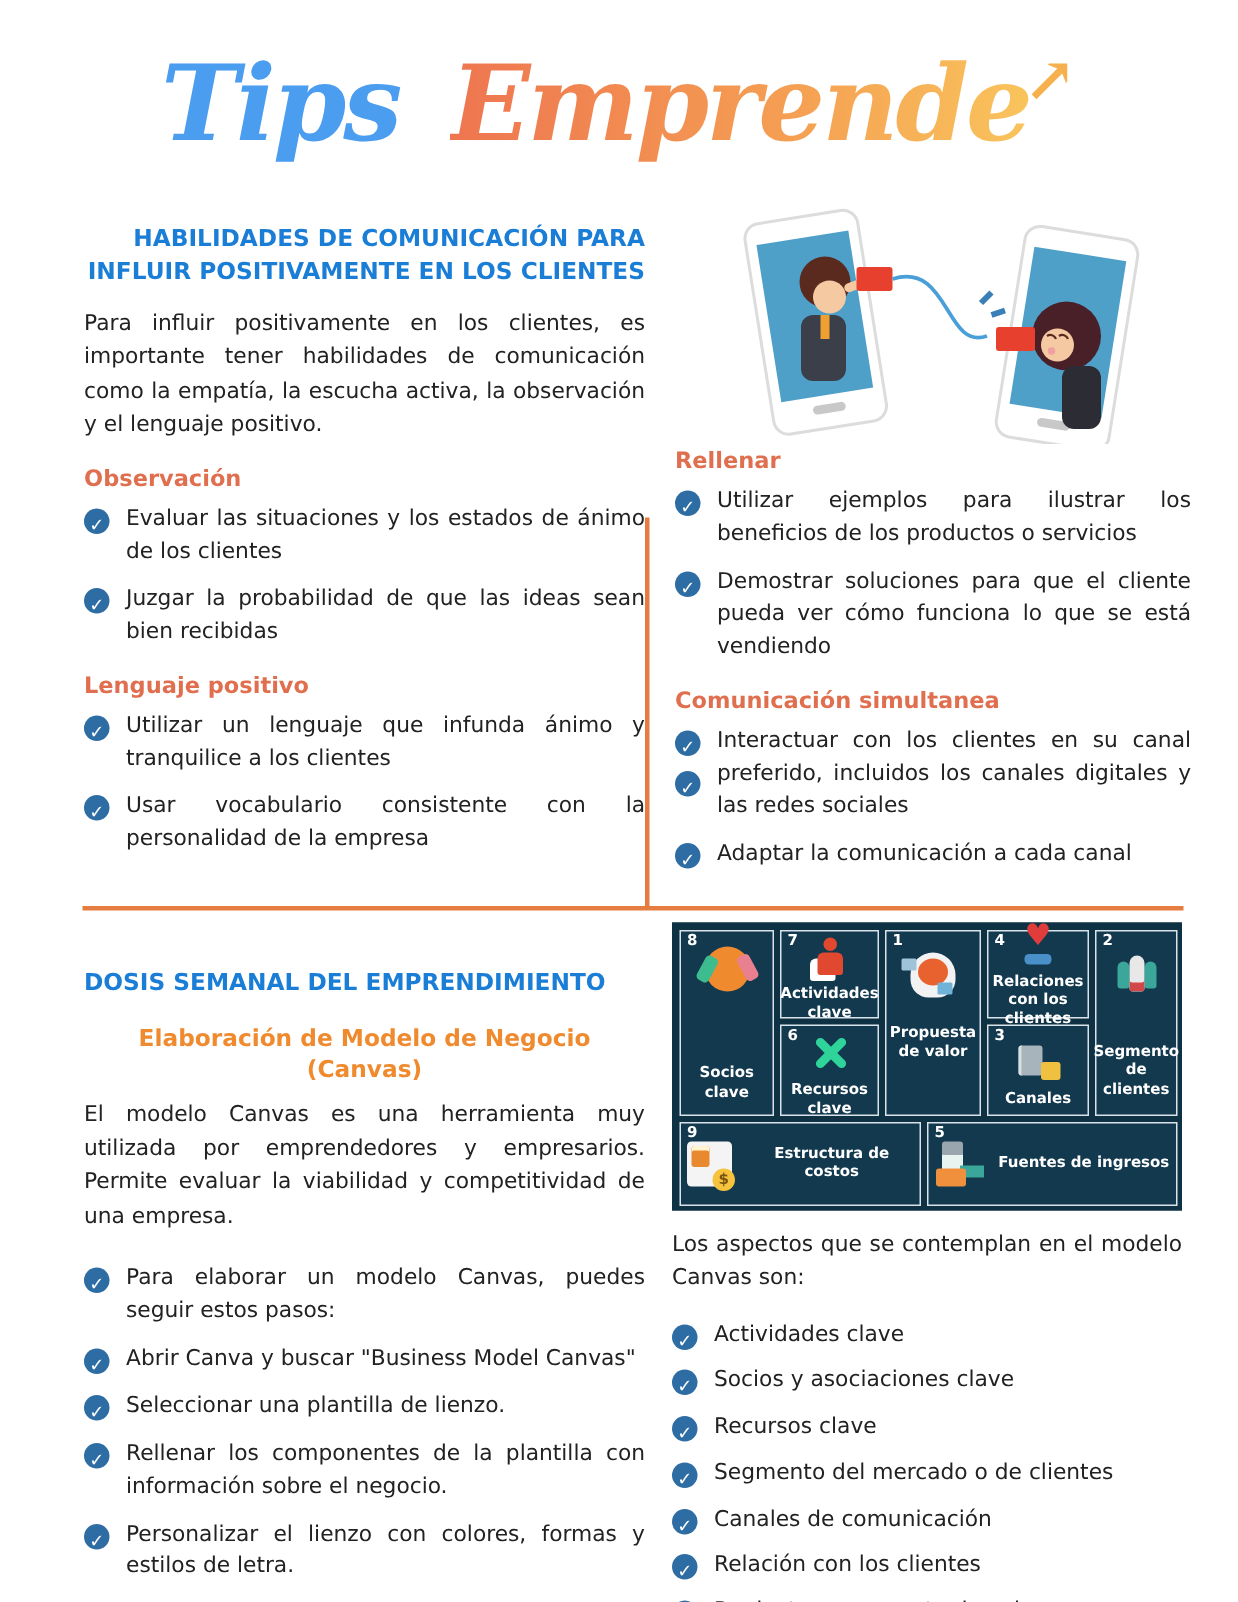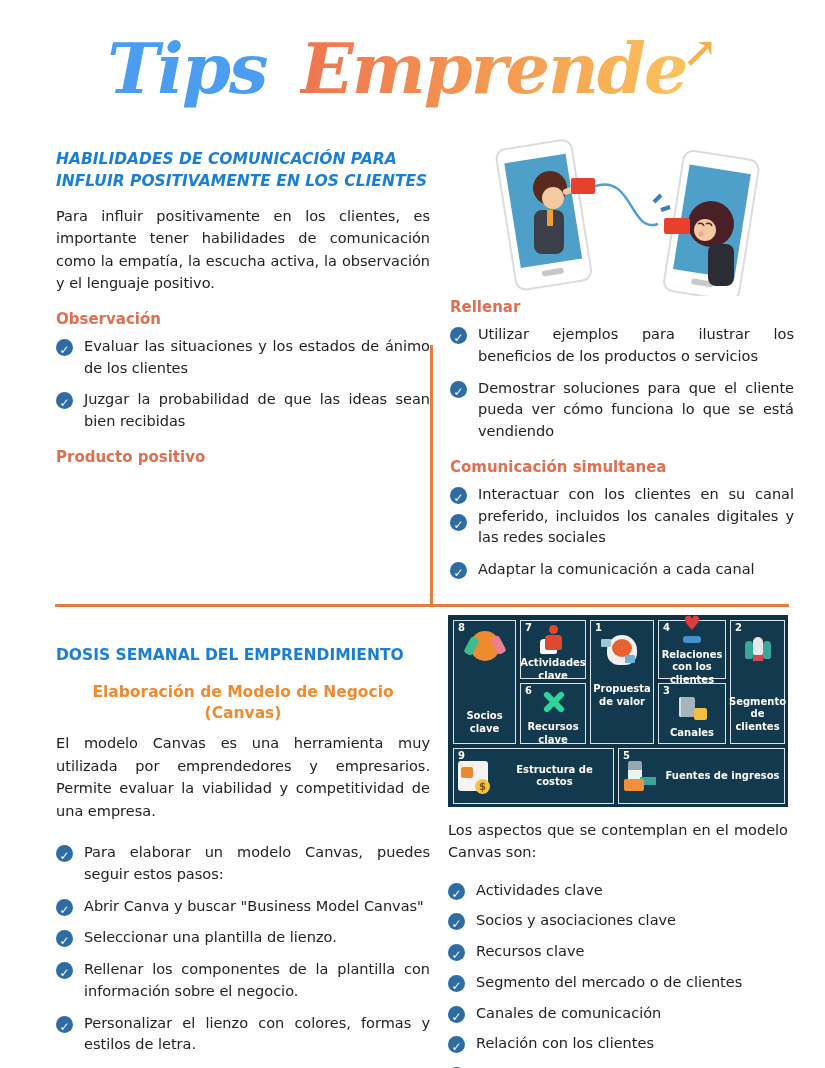--- a/index.html
+++ b/index.html
@@ -12,21 +12,21 @@
           font-family:"DejaVu Serif", serif; font-style:italic; font-weight:bold;
           font-size:70px; line-height:1.1; letter-spacing:-2px; }
   .logo .tips { color:#4b9df0; margin-right:34px; }
   .logo .emprende { background:linear-gradient(90deg,#ee7550 0%,#f5a053 60%,#f9c45c 100%);
           -webkit-background-clip:text; background-clip:text; color:transparent;margin-top:27px; }
   .logo .arrow { display:inline-block; color:#f6b14e; font-style:normal; font-weight:bold;
           font-size:42px; vertical-align:top; margin-left:-4px; letter-spacing:0; }
 
   
   .h-blue { color:#1b7ed6; font-weight:bold; font-size:15.5px; line-height:1.45; }
-  .center { text-align:left;font-style:italic; }
+  .center { text-align:right; }
   .sec-h { color:#e06f4f; font-weight:bold; font-size:15px; margin:15px 0 8px; }
   .sec-h.orange2 { color:#f08a2e; font-size:15.5px; text-align:center; line-height:1.35; }
   p.body { font-size:14.5px; line-height:1.55; text-align:justify; margin-top:12px; }
 
   
   .blist { list-style:none; }
   .bullet { display:flex; gap:11px; margin-bottom:10px; }
   .check { flex:0 0 17px; width:17px; height:17px; border-radius:50%;
            background:#2e6da4; color:#fff; text-align:center; margin-top:3px; }
   .check::before { content:"✓"; font-size:12px; line-height:17px; font-weight:bold; }
@@ -123,21 +123,31 @@
       <li class="bullet">
         <span class="check"></span>
         <span class="txt">Evaluar las situaciones y los estados de ánimo de los clientes</span>
       </li>
       <li class="bullet">
         <span class="check"></span>
         <span class="txt">Juzgar la probabilidad de que las ideas sean bien recibidas</span>
       </li>
     </ul>
 
-    <h2 class="sec-h">Producto positivo</h2>
+    <h2 class="sec-h">Lenguaje positivo</h2>
+    <ul class="blist">
+      <li class="bullet">
+        <span class="check"></span>
+        <span class="txt">Utilizar un lenguaje que infunda ánimo y tranquilice a los clientes</span>
+      </li>
+      <li class="bullet">
+        <span class="check"></span>
+        <span class="txt">Usar vocabulario consistente con la personalidad de la empresa</span>
+      </li>
+    </ul>
   </section>
 
   <div class="illus">
     <svg viewBox="0 0 312 170" xmlns="http://www.w3.org/2000/svg">
 
       <g transform="rotate(-9 85 90)">
         <rect x="48" y="18" width="76" height="142" rx="10" fill="#ffffff" stroke="#dcdcdc" stroke-width="2"></rect>
         <rect x="55" y="32" width="62" height="106" fill="#4fa0c8"></rect>
         <rect x="75" y="144" width="22" height="6" rx="3" fill="#c8c8c8"></rect>
       </g>

